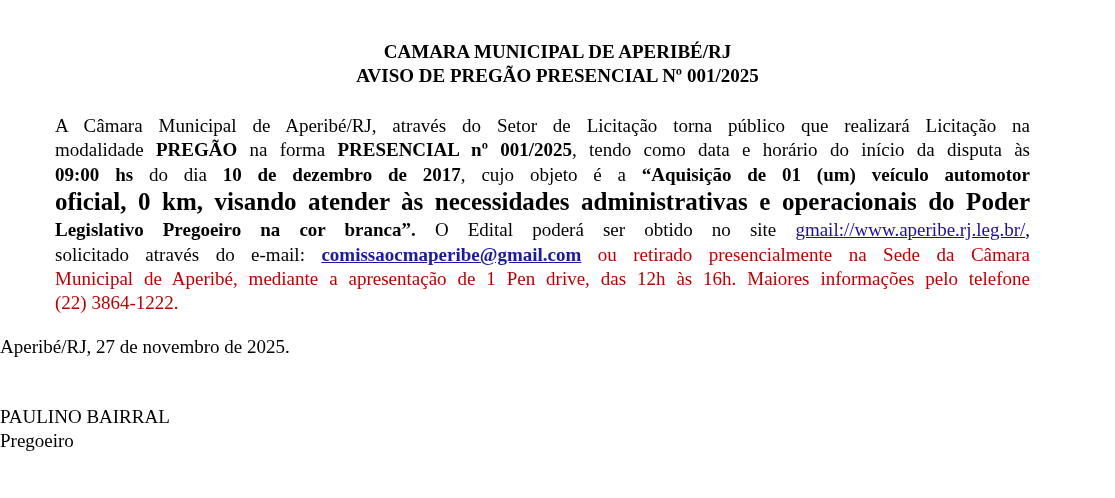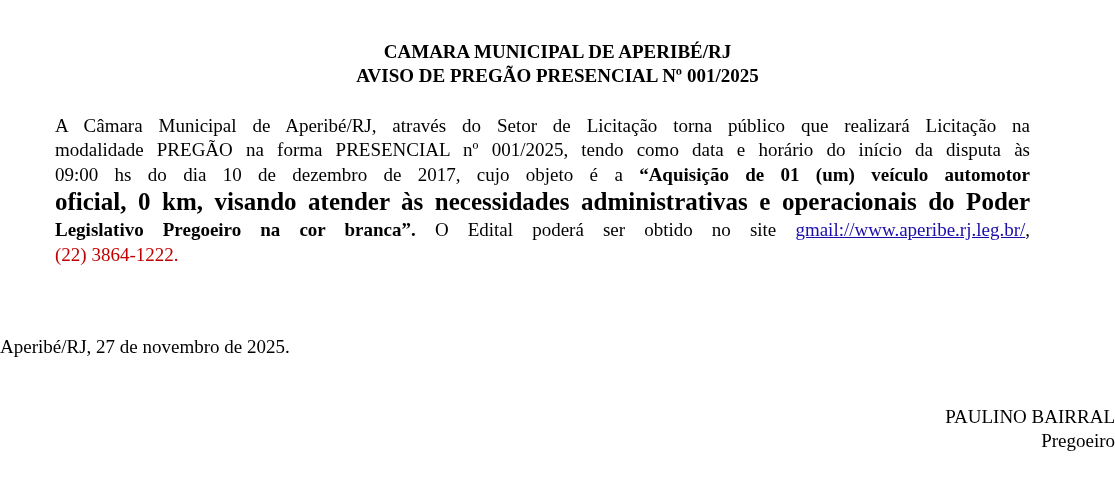--- a/index.html
+++ b/index.html
@@ -48,21 +48,21 @@
       text-align-last: justify;
       white-space: nowrap;
     }
     .body-text .line.last {
       text-align-last: left;
     }
     .body-text .line.big {
       font-size: 25px;
       line-height: 28px;
     }
-    .b { font-weight: normal; }
+    .b { font-weight: bold; }
     .big-b { font-weight: bold; font-size: 19px; }
     .red { color: #c00000; }
     .link {
       color: #1a0dab;
       text-decoration: underline;
       cursor: pointer;
     }
     .email {
       color: #1a1aa6;
       font-weight: bold;
@@ -76,21 +76,21 @@
       width: 1115px;
       text-align: left;
       font-size: 19px;
       line-height: 24px;
     }
     .signature {
       position: absolute;
       top: 405px;
       left: 0;
       width: 1115px;
-      text-align: right;
+      text-align: left;
       font-size: 19px;
       line-height: 24px;
     }
     .signature div { display: block; }
   </style>
 </head>
 <body>
 
 <div class="page">
 
@@ -98,20 +98,22 @@
     <div>CAMARA MUNICIPAL DE APERIBÉ/RJ</div>
     <div>AVISO DE PREGÃO PRESENCIAL Nº 001/2025</div>
   </div>
 
   <div class="body-text">
     <span class="line"><span>A Câmara Municipal de Aperibé/RJ, através do Setor de Licitação torna público que realizará Licitação na</span></span>
     <span class="line"><span>modalidade </span><span class="b">PREGÃO</span><span> na forma </span><span class="b">PRESENCIAL nº 001/2025</span><span>, tendo como data e horário do início da disputa às</span></span>
     <span class="line big" style="font-size:19px;line-height:26px;"><span class="b">09:00 hs</span><span> do dia </span><span class="b">10 de dezembro de 2017</span><span>, cujo objeto é a </span><span class="big-b">“Aquisição de 01 (um) veículo automotor</span></span>
     <span class="line big" style="font-weight:bold;"><span>oficial, 0 km, visando atender às necessidades administrativas e operacionais do Poder</span></span>
     <span class="line" style="line-height:27px;"><span class="big-b">Legislativo Pregoeiro na cor branca”.</span><span> O Edital poderá ser obtido no site </span><a class="link">gmail://www.aperibe.rj.leg.br/</a><span>,</span></span>
+    <span class="line"><span>solicitado através do e-mail: </span><a class="email">comissaocmaperibe@gmail.com</a><span class="red"> ou retirado presencialmente na Sede da Câmara</span></span>
+    <span class="line red"><span>Municipal de Aperibé, mediante a apresentação de 1 Pen drive, das 12h às 16h. Maiores informações pelo telefone</span></span>
     <span class="line last red"><span>(22) 3864-1222.</span></span>
   </div>
 
   <div class="dateline">Aperibé/RJ, 27 de novembro de 2025.</div>
 
   <div class="signature">
     <div>PAULINO BAIRRAL</div>
     <div>Pregoeiro</div>
   </div>
 

